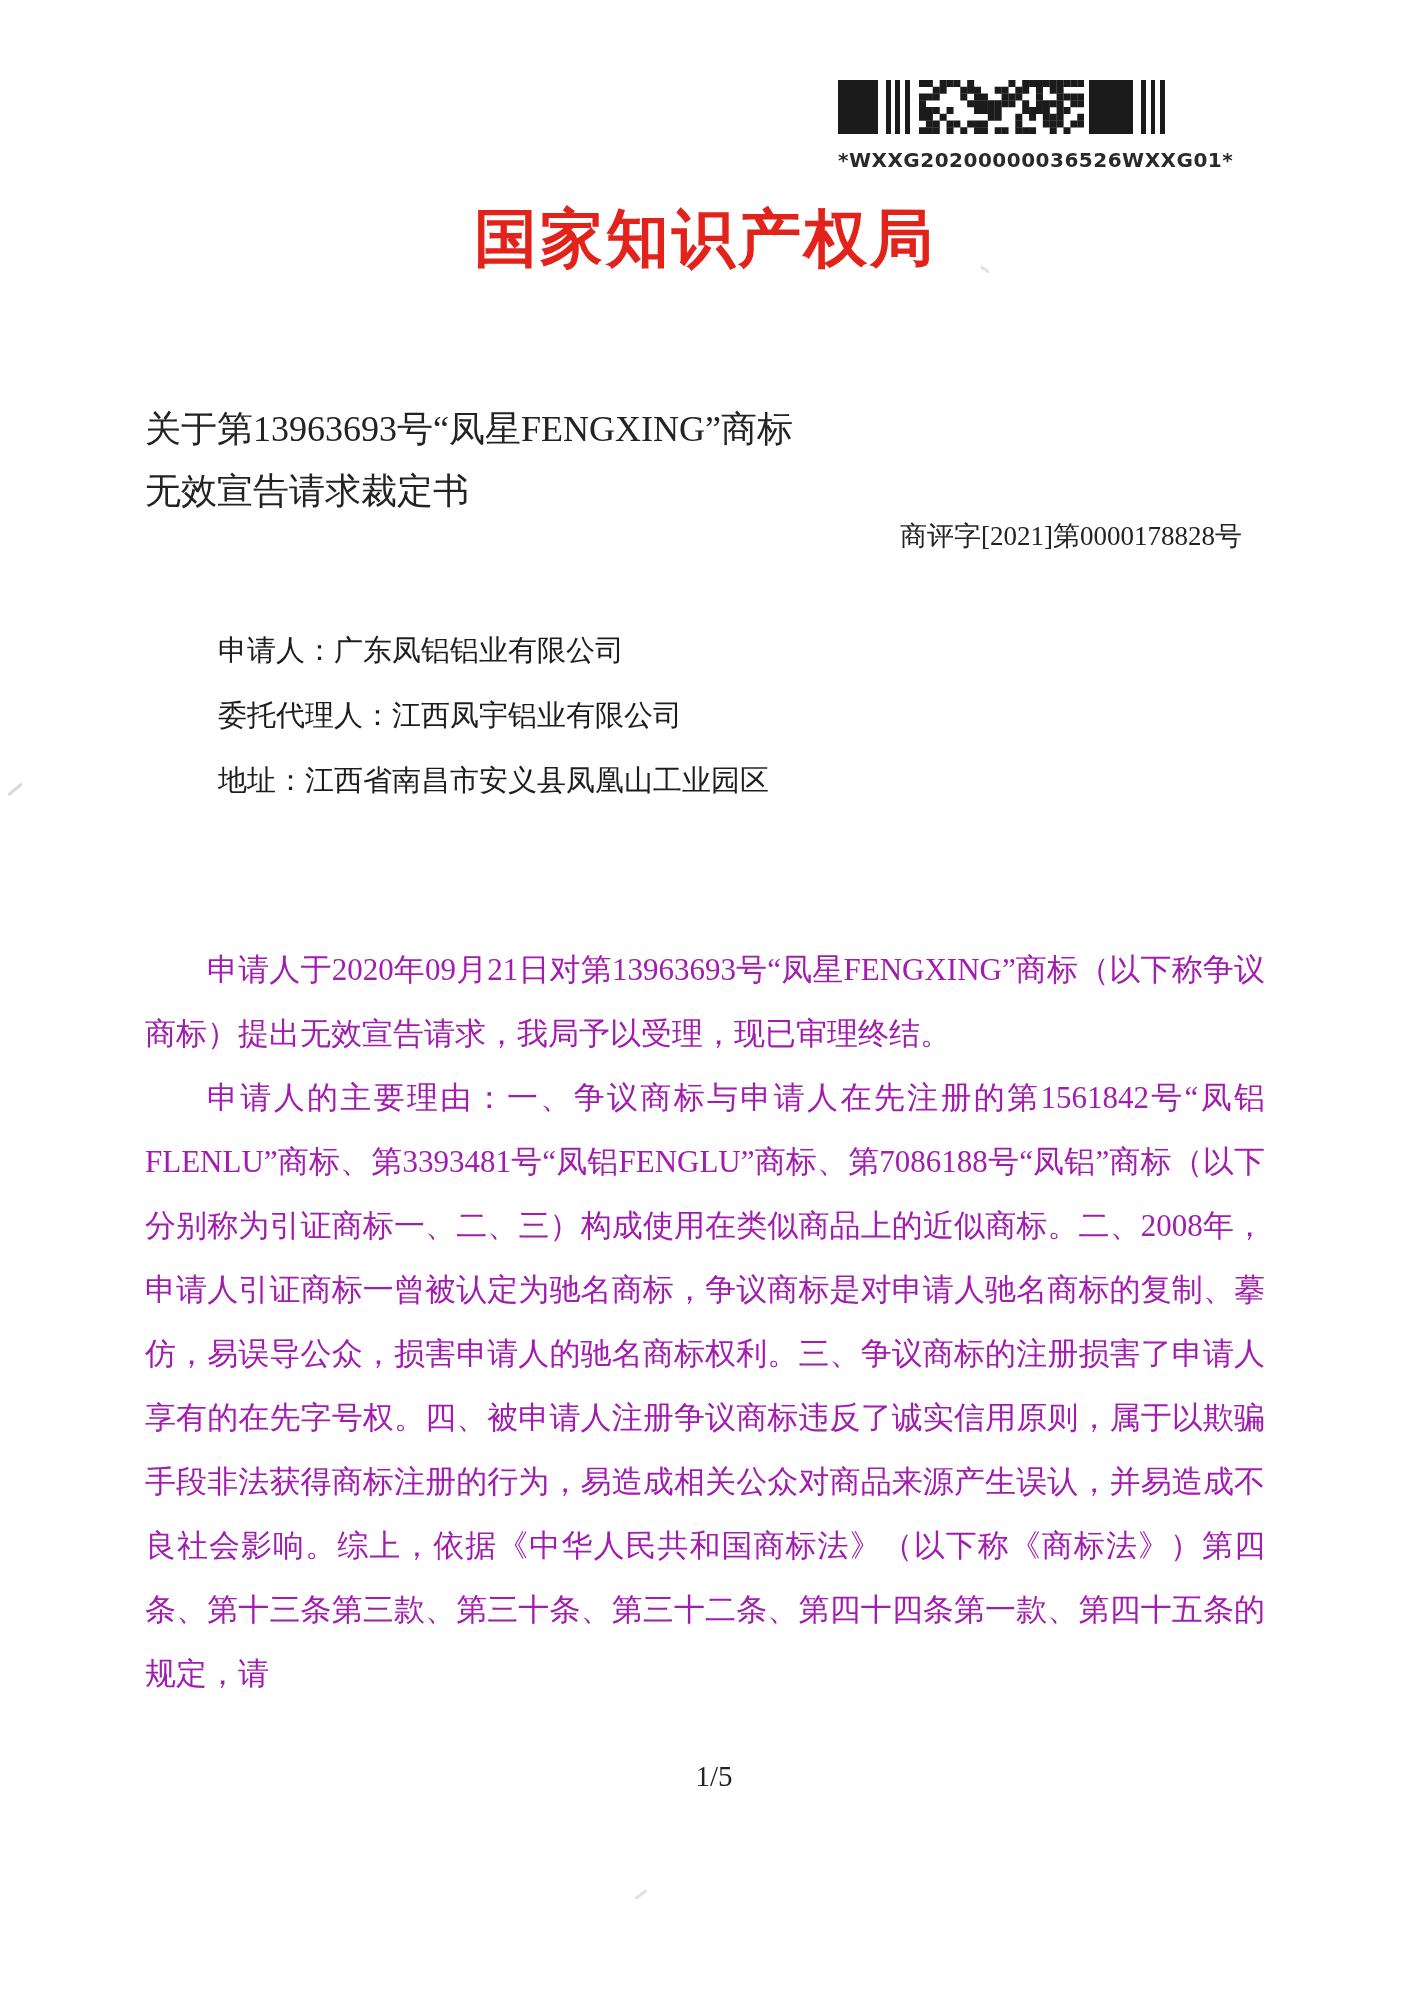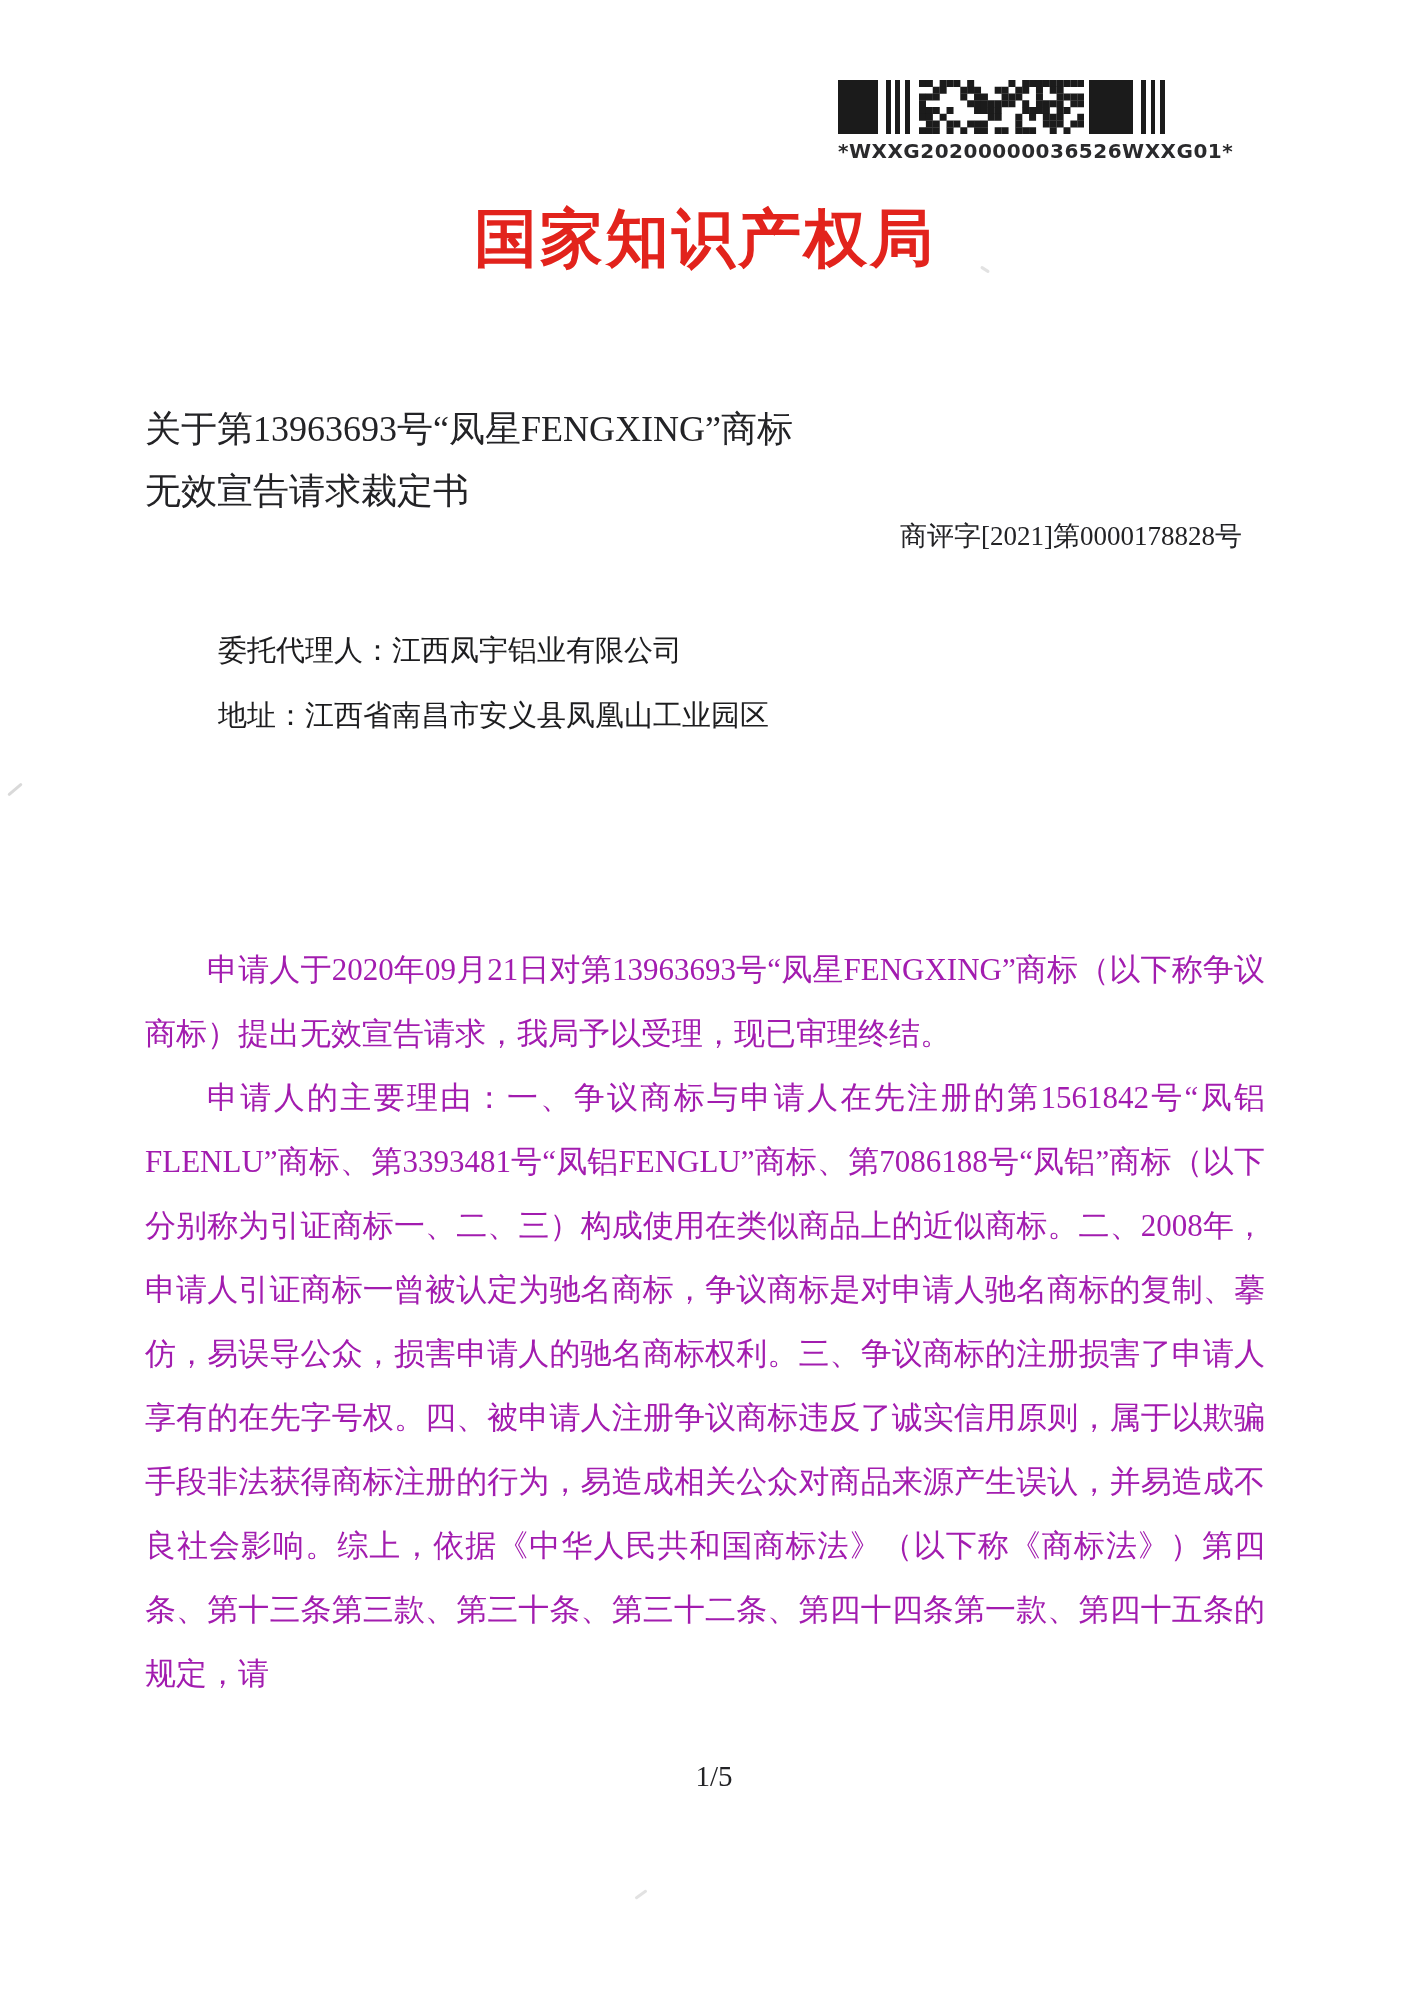--- a/index.html
+++ b/index.html
@@ -11,21 +11,21 @@
     font-family:"Liberation Serif","DejaVu Serif",serif;
     color:#1d1d1f;
     margin:0 auto;
   }
   
   .barcode-wrap{position:absolute;top:80px;left:838px;width:327px;}
   .bars{display:flex;align-items:stretch;height:54px;}
   .bk{background:#1b1b1b;height:100%;}
   .w42{width:42px;}.w46{width:46px;}.w5{width:5px;}.sp5{width:5px;}.sp6{width:6px;}.sp8{width:8px;}.sp10{width:10px;}
   .barcode-text{
-    margin-top:5px;text-align:center;
+    margin-top:14px;text-align:center;
     font-family:"DejaVu Sans","Liberation Sans",sans-serif;
     font-weight:700;font-size:20px;letter-spacing:0.5px;color:#2a2a2c;
     white-space:nowrap;
   }
   
   .agency{
     position:absolute;top:196px;left:0;width:1410px;box-sizing:border-box;
     text-align:center;
     font-family:"Liberation Sans","DejaVu Sans",sans-serif;
     font-size:63px;font-weight:700;letter-spacing:3px;margin:0;
@@ -203,20 +203,21 @@
   <h1 class="agency" style="color: rgb(226, 35, 28);">国家知识产权局</h1>
 
   <div class="doc-title">
     <div>关于第13963693号“凤星FENGXING”商标</div>
     <div>无效宣告请求裁定书</div>
   </div>
 
   <div class="doc-number">商评字[2021]第0000178828号</div>
 
   <div class="parties">
+    <p>申请人：广东凤铝铝业有限公司</p>
     <p>委托代理人：江西凤宇铝业有限公司</p>
     <p>地址：江西省南昌市安义县凤凰山工业园区</p>
   </div>
 
   <div class="body-text">
     <p>申请人于2020年09月21日对第13963693号“凤星FENGXING”商标（以下称争议商标）提出无效宣告请求，我局予以受理，现已审理终结。</p>
     <p>申请人的主要理由：一、争议商标与申请人在先注册的第1561842号“凤铝 FLENLU”商标、第3393481号“凤铝FENGLU”商标、第7086188号“凤铝”商标（以下分别称为引证商标一、二、三）构成使用在类似商品上的近似商标。二、2008年，申请人引证商标一曾被认定为驰名商标，争议商标是对申请人驰名商标的复制、摹仿，易误导公众，损害申请人的驰名商标权利。三、争议商标的注册损害了申请人享有的在先字号权。四、被申请人注册争议商标违反了诚实信用原则，属于以欺骗手段非法获得商标注册的行为，易造成相关公众对商品来源产生误认，并易造成不良社会影响。综上，依据《中华人民共和国商标法》（以下称《商标法》）第四条、第十三条第三款、第三十条、第三十二条、第四十四条第一款、第四十五条的规定，请</p>
   </div>
 
   <div class="footer">1/5</div>

